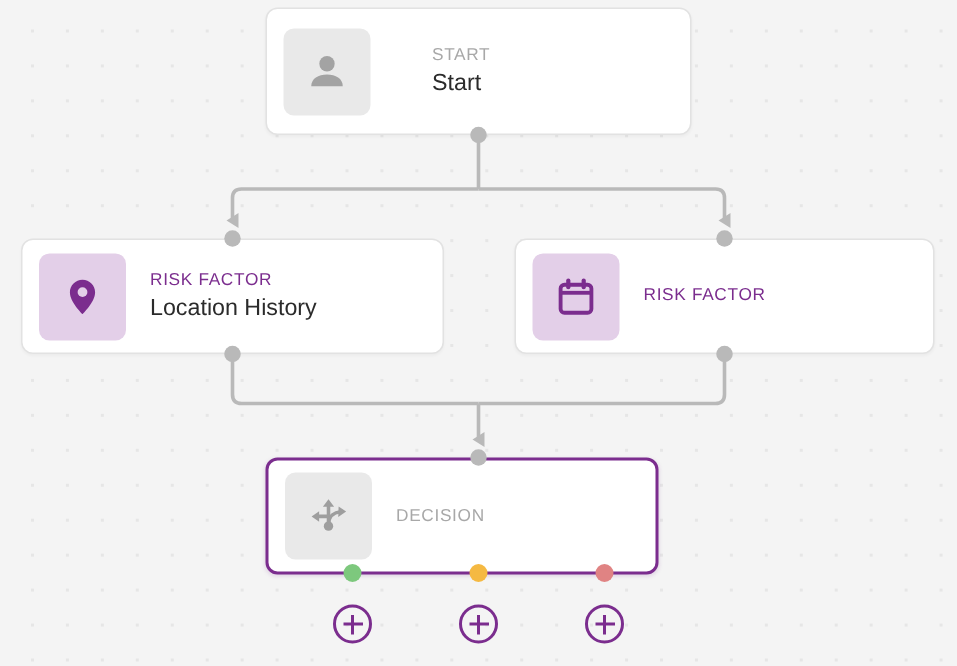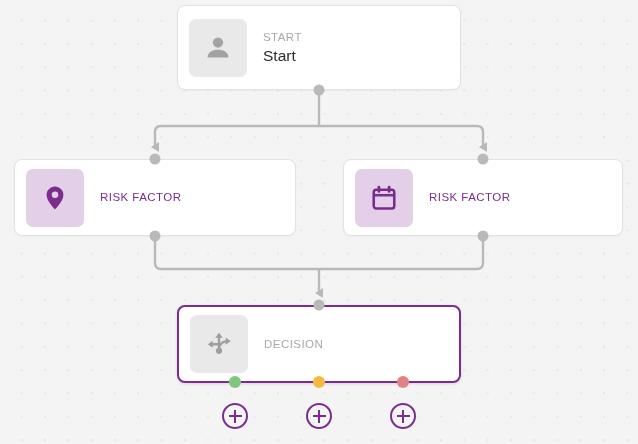--- a/index.html
+++ b/index.html
@@ -139,21 +139,21 @@
       <path d="M319,126 L477,126 Q483,126 483,132 L483,147" marker-end="url(#arrow)"></path>
 
       <path d="M155,236 L155,263 Q155,269 161,269 L319,269"></path>
 
       <path d="M483,236 L483,263 Q483,269 477,269 L319,269"></path>
 
       <path d="M319,269 L319,293" marker-end="url(#arrow)"></path>
     </g>
   </svg>
 
-  <div class="node" style="left:177px; top:5px; width:284px; height:85px;">
+  <div class="node" style="left:177px; top:5px; width:284px; height:85px;gap:25px;">
     <div class="node-icon grey">
       <svg width="30" height="30" viewBox="0 0 24 24">
         <circle cx="12" cy="7.6" r="4.1" fill="#a3a3a3"></circle>
         <path d="M3.6 19.6c0-4.2 3.8-6.3 8.4-6.3s8.4 2.1 8.4 6.3z" fill="#a3a3a3"></path>
       </svg>
     </div>
     <div class="node-text">
       <span class="node-kicker grey">START</span>
       <span class="node-title">Start</span>
     </div>
@@ -161,38 +161,39 @@
 
   <div class="node" style="left:14px; top:159px; width:282px; height:77px;">
     <div class="node-icon lilac">
       <svg width="28" height="28" viewBox="0 0 24 24">
         <path d="M12 2.2c-4 0-7.2 3.2-7.2 7.2 0 5.4 7.2 12.4 7.2 12.4s7.2-7 7.2-12.4c0-4-3.2-7.2-7.2-7.2z" fill="#7b2d8e"></path>
         <circle cx="12" cy="9.2" r="2.8" fill="#e3cfe8"></circle>
       </svg>
     </div>
     <div class="node-text">
       <span class="node-kicker purple">RISK FACTOR</span>
+      <span class="node-title">Location History</span>
     </div>
   </div>
 
   <div class="node" style="left:343px; top:159px; width:280px; height:77px;">
     <div class="node-icon lilac">
       <svg width="28" height="28" viewBox="0 0 24 24">
         <rect x="3.2" y="5.0" width="17.6" height="16.0" rx="2.2" fill="none" stroke="#7b2d8e" stroke-width="2.2"></rect>
         <line x1="3.2" y1="9.6" x2="20.8" y2="9.6" stroke="#7b2d8e" stroke-width="2.2"></line>
         <line x1="7.6" y1="2.6" x2="7.6" y2="6.4" stroke="#7b2d8e" stroke-width="2.4" stroke-linecap="round"></line>
         <line x1="16.4" y1="2.6" x2="16.4" y2="6.4" stroke="#7b2d8e" stroke-width="2.4" stroke-linecap="round"></line>
       </svg>
     </div>
     <div class="node-text">
       <span class="node-kicker purple">RISK FACTOR</span>
     </div>
   </div>
 
-  <div class="node selected" style="left:177px; top:305px; width:284px; height:78px;">
+  <div class="node selected" style="left:177px; top:305px; width:262px; height:78px;">
     <div class="node-icon grey">
       <svg width="30" height="30" viewBox="0 0 24 24">
         <g fill="none" stroke="#9e9e9e" stroke-width="1.9" stroke-linecap="round">
           <path d="M12 17.2 L12 5.8"></path>
           <path d="M12 16.4 C12 11.6 15.6 10.0 18.4 9.7"></path>
           <path d="M11.3 12.2 L5.6 12.2"></path>
         </g>
         <circle cx="12" cy="17.4" r="2.5" fill="#9e9e9e"></circle>
         <path d="M12 3.0 L15.0 7.0 L9.0 7.0 Z" fill="#9e9e9e"></path>
         <path d="M3.0 12.2 L7.0 9.4 L7.0 15.0 Z" fill="#9e9e9e"></path>

